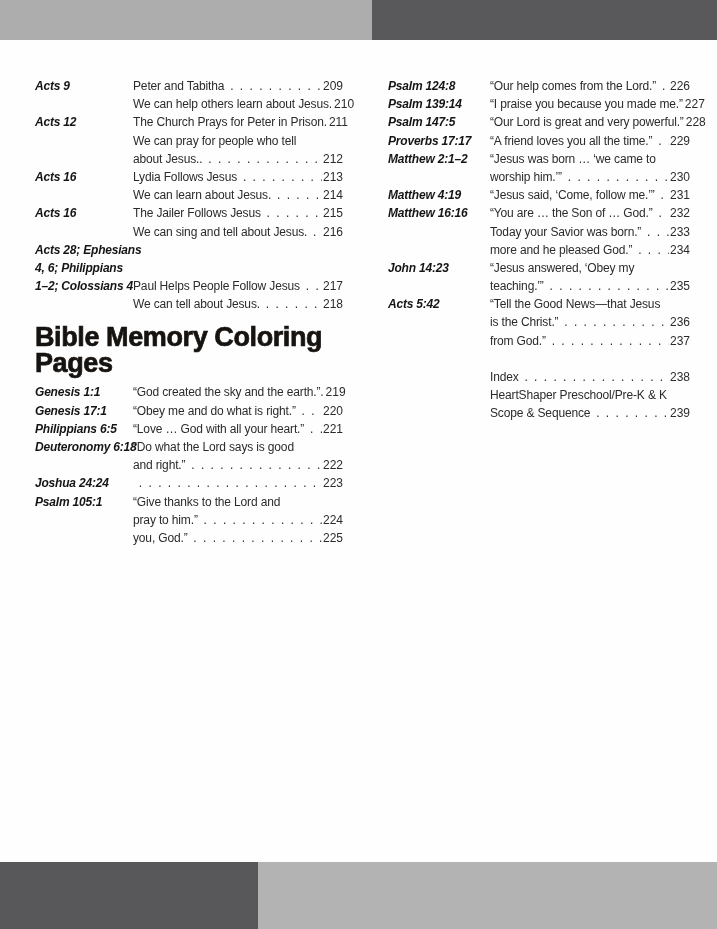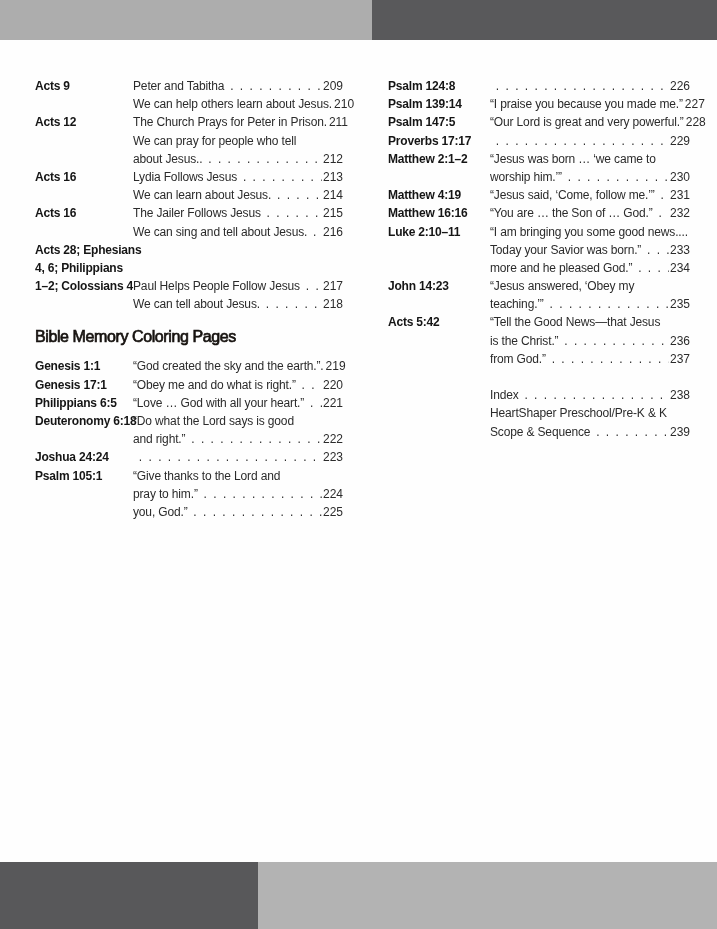--- a/index.html
+++ b/index.html
@@ -22,35 +22,35 @@
   .col-right { left:388px; width:302px; }
 
   .toc-row {
     display:flex; align-items:baseline;
     height:18.2px; line-height:18.2px;
     font-size:12px; color:#2b2b2b;
   }
   .toc-row.blank { height:18.2px; }
   .ref {
     flex:0 0 auto; font-weight:bold; white-space:nowrap;
-    letter-spacing:-0.2px; color:#151515; overflow:visible;
+    letter-spacing:-0.2px; color:#151515; overflow:visible;font-style:italic;
   }
   .col-left  .ref { width:98px;  min-width:98px; }
   .col-right .ref { width:102px; min-width:102px; }
   .title { flex:0 0 auto; white-space:nowrap; letter-spacing:-0.15px; }
   .leader {
     flex:1 1 auto; overflow:hidden; white-space:nowrap;
     letter-spacing:1.5px; margin:0 1px; color:#2b2b2b;
   }
   .page { flex:0 0 auto; white-space:nowrap;text-align:center; }
 
   .memory-heading {
     margin:11px 0 7px 0;
-    font-size:16px; line-height:26px;
-    font-weight:normal; letter-spacing:-0.4px;
+    font-size:27px; line-height:26px;
+    font-weight:bold; letter-spacing:-0.4px;
     color:#171310;
     -webkit-text-stroke:0.7px #171310;
   }
 </style>
 </head>
 <body>
 
 <div class="sheet" style="background: rgb(254, 254, 254);">
   <div class="band band-top-left" style="background: rgb(173, 173, 173);"></div>
   <div class="band band-top-right" style="background: rgb(89, 89, 91);"></div>
@@ -193,37 +193,39 @@
           <span class="leader">&nbsp;.&nbsp;.&nbsp;.&nbsp;.&nbsp;.&nbsp;.&nbsp;.&nbsp;.&nbsp;.&nbsp;.&nbsp;.&nbsp;.&nbsp;.&nbsp;.&nbsp;.&nbsp;.&nbsp;.&nbsp;.&nbsp;.&nbsp;.&nbsp;.&nbsp;.&nbsp;.&nbsp;.&nbsp;.&nbsp;.&nbsp;.&nbsp;.&nbsp;.&nbsp;.&nbsp;.&nbsp;.&nbsp;.&nbsp;.&nbsp;.&nbsp;.&nbsp;.&nbsp;.&nbsp;.&nbsp;.&nbsp;.&nbsp;.&nbsp;.&nbsp;.&nbsp;.&nbsp;.&nbsp;.&nbsp;.&nbsp;.&nbsp;.&nbsp;.&nbsp;.&nbsp;.&nbsp;.&nbsp;.&nbsp;.&nbsp;.&nbsp;.&nbsp;.&nbsp;.</span>
           <span class="page">225</span>
         </div>
       </div>
   </div>
 
   <div class="col col-right">
     <div id="right-rows">
         <div class="toc-row">
           <span class="ref">Psalm 124:8</span>
+          <span class="title">“Our help comes from the Lord.”</span>
           <span class="leader">&nbsp;.&nbsp;.&nbsp;.&nbsp;.&nbsp;.&nbsp;.&nbsp;.&nbsp;.&nbsp;.&nbsp;.&nbsp;.&nbsp;.&nbsp;.&nbsp;.&nbsp;.&nbsp;.&nbsp;.&nbsp;.&nbsp;.&nbsp;.&nbsp;.&nbsp;.&nbsp;.&nbsp;.&nbsp;.&nbsp;.&nbsp;.&nbsp;.&nbsp;.&nbsp;.&nbsp;.&nbsp;.&nbsp;.&nbsp;.&nbsp;.&nbsp;.&nbsp;.&nbsp;.&nbsp;.&nbsp;.&nbsp;.&nbsp;.&nbsp;.&nbsp;.&nbsp;.&nbsp;.&nbsp;.&nbsp;.&nbsp;.&nbsp;.&nbsp;.&nbsp;.&nbsp;.&nbsp;.&nbsp;.&nbsp;.&nbsp;.&nbsp;.&nbsp;.&nbsp;.</span>
           <span class="page">226</span>
         </div>
         <div class="toc-row">
           <span class="ref">Psalm 139:14</span>
           <span class="title">“I praise you because you made me.”</span>
           <span class="leader"></span>
           <span class="page">227</span>
         </div>
         <div class="toc-row">
           <span class="ref">Psalm 147:5</span>
           <span class="title">“Our Lord is great and very powerful.”</span>
           <span class="leader"></span>
           <span class="page">228</span>
         </div>
         <div class="toc-row">
           <span class="ref">Proverbs 17:17</span>
+          <span class="title">“A friend loves you all the time.”</span>
           <span class="leader">&nbsp;.&nbsp;.&nbsp;.&nbsp;.&nbsp;.&nbsp;.&nbsp;.&nbsp;.&nbsp;.&nbsp;.&nbsp;.&nbsp;.&nbsp;.&nbsp;.&nbsp;.&nbsp;.&nbsp;.&nbsp;.&nbsp;.&nbsp;.&nbsp;.&nbsp;.&nbsp;.&nbsp;.&nbsp;.&nbsp;.&nbsp;.&nbsp;.&nbsp;.&nbsp;.&nbsp;.&nbsp;.&nbsp;.&nbsp;.&nbsp;.&nbsp;.&nbsp;.&nbsp;.&nbsp;.&nbsp;.&nbsp;.&nbsp;.&nbsp;.&nbsp;.&nbsp;.&nbsp;.&nbsp;.&nbsp;.&nbsp;.&nbsp;.&nbsp;.&nbsp;.&nbsp;.&nbsp;.&nbsp;.&nbsp;.&nbsp;.&nbsp;.&nbsp;.&nbsp;.</span>
           <span class="page">229</span>
         </div>
         <div class="toc-row">
           <span class="ref">Matthew 2:1–2</span>
           <span class="title">“Jesus was born … ‘we came to</span>
           <span class="leader"></span>
           <span class="page"></span>
         </div>
         <div class="toc-row">
@@ -236,26 +238,20 @@
           <span class="ref">Matthew 4:19</span>
           <span class="title">“Jesus said, ‘Come, follow me.’”</span>
           <span class="leader">&nbsp;.&nbsp;.&nbsp;.&nbsp;.&nbsp;.&nbsp;.&nbsp;.&nbsp;.&nbsp;.&nbsp;.&nbsp;.&nbsp;.&nbsp;.&nbsp;.&nbsp;.&nbsp;.&nbsp;.&nbsp;.&nbsp;.&nbsp;.&nbsp;.&nbsp;.&nbsp;.&nbsp;.&nbsp;.&nbsp;.&nbsp;.&nbsp;.&nbsp;.&nbsp;.&nbsp;.&nbsp;.&nbsp;.&nbsp;.&nbsp;.&nbsp;.&nbsp;.&nbsp;.&nbsp;.&nbsp;.&nbsp;.&nbsp;.&nbsp;.&nbsp;.&nbsp;.&nbsp;.&nbsp;.&nbsp;.&nbsp;.&nbsp;.&nbsp;.&nbsp;.&nbsp;.&nbsp;.&nbsp;.&nbsp;.&nbsp;.&nbsp;.&nbsp;.&nbsp;.</span>
           <span class="page">231</span>
         </div>
         <div class="toc-row">
           <span class="ref">Matthew 16:16</span>
           <span class="title">“You are … the Son of … God.”</span>
           <span class="leader">&nbsp;.&nbsp;.&nbsp;.&nbsp;.&nbsp;.&nbsp;.&nbsp;.&nbsp;.&nbsp;.&nbsp;.&nbsp;.&nbsp;.&nbsp;.&nbsp;.&nbsp;.&nbsp;.&nbsp;.&nbsp;.&nbsp;.&nbsp;.&nbsp;.&nbsp;.&nbsp;.&nbsp;.&nbsp;.&nbsp;.&nbsp;.&nbsp;.&nbsp;.&nbsp;.&nbsp;.&nbsp;.&nbsp;.&nbsp;.&nbsp;.&nbsp;.&nbsp;.&nbsp;.&nbsp;.&nbsp;.&nbsp;.&nbsp;.&nbsp;.&nbsp;.&nbsp;.&nbsp;.&nbsp;.&nbsp;.&nbsp;.&nbsp;.&nbsp;.&nbsp;.&nbsp;.&nbsp;.&nbsp;.&nbsp;.&nbsp;.&nbsp;.&nbsp;.&nbsp;.</span>
           <span class="page">232</span>
-        </div>
-        <div class="toc-row">
-          <span class="ref">Luke 2:10–11</span>
-          <span class="title">“I am bringing you some good news....</span>
-          <span class="leader"></span>
-          <span class="page"></span>
         </div>
         <div class="toc-row">
           <span class="ref"></span>
           <span class="title">Today your Savior was born.”</span>
           <span class="leader">&nbsp;.&nbsp;.&nbsp;.&nbsp;.&nbsp;.&nbsp;.&nbsp;.&nbsp;.&nbsp;.&nbsp;.&nbsp;.&nbsp;.&nbsp;.&nbsp;.&nbsp;.&nbsp;.&nbsp;.&nbsp;.&nbsp;.&nbsp;.&nbsp;.&nbsp;.&nbsp;.&nbsp;.&nbsp;.&nbsp;.&nbsp;.&nbsp;.&nbsp;.&nbsp;.&nbsp;.&nbsp;.&nbsp;.&nbsp;.&nbsp;.&nbsp;.&nbsp;.&nbsp;.&nbsp;.&nbsp;.&nbsp;.&nbsp;.&nbsp;.&nbsp;.&nbsp;.&nbsp;.&nbsp;.&nbsp;.&nbsp;.&nbsp;.&nbsp;.&nbsp;.&nbsp;.&nbsp;.&nbsp;.&nbsp;.&nbsp;.&nbsp;.&nbsp;.&nbsp;.</span>
           <span class="page">233</span>
         </div>
         <div class="toc-row">
           <span class="ref"></span>
           <span class="title">more and he pleased God.”</span>

